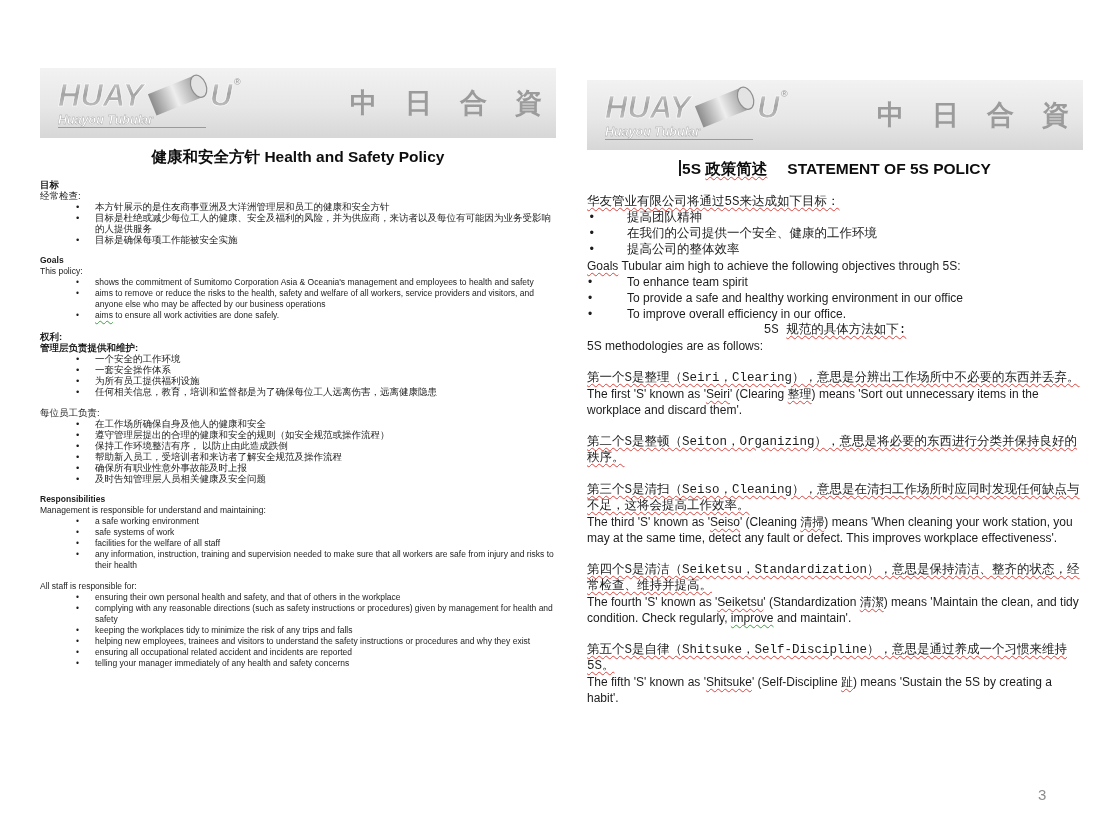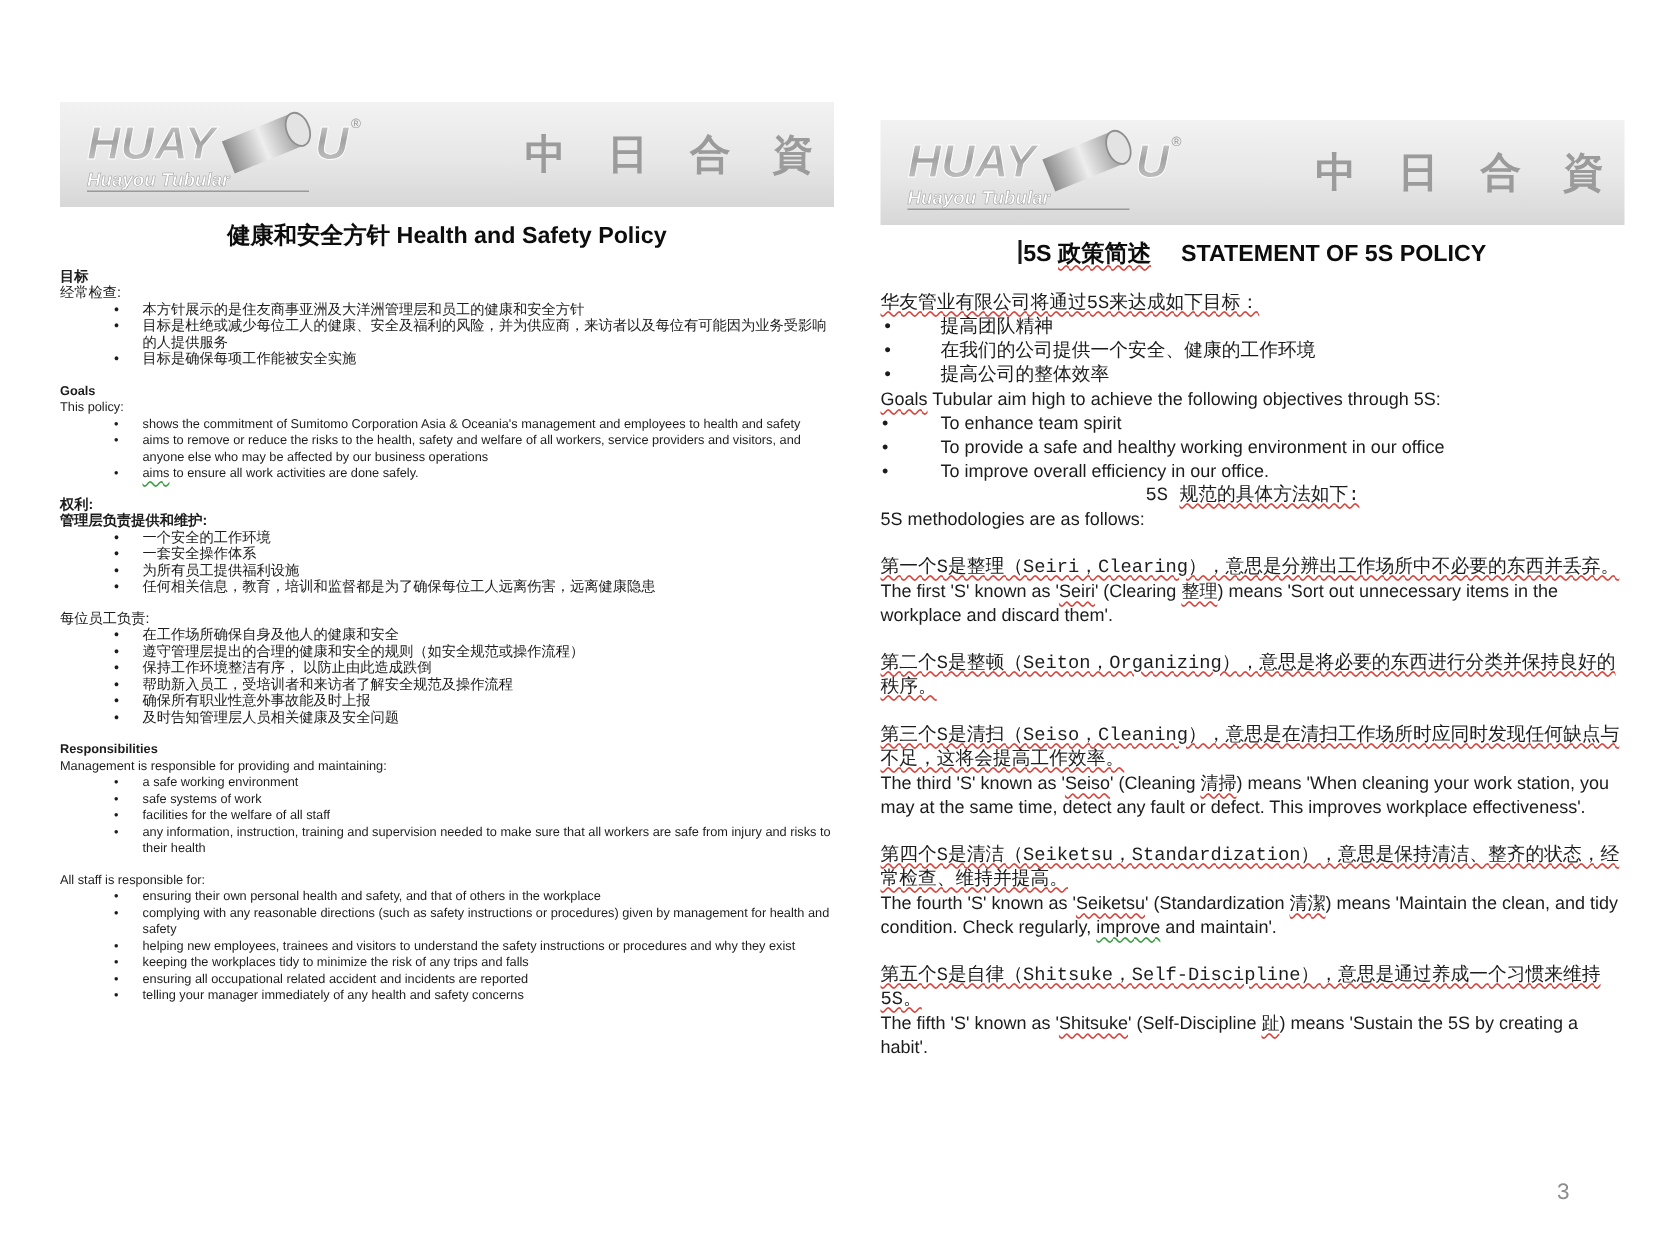--- a/index.html
+++ b/index.html
@@ -132,36 +132,36 @@
         <li>遵守管理层提出的合理的健康和安全的规则（如安全规范或操作流程）</li>
         <li>保持工作环境整洁有序， 以防止由此造成跌倒</li>
         <li>帮助新入员工，受培训者和来访者了解安全规范及操作流程</li>
         <li>确保所有职业性意外事故能及时上报</li>
         <li>及时告知管理层人员相关健康及安全问题</li>
       </ul>
     </section>
 
     <section class="sec lang-en">
       <h3 class="en-h">Responsibilities</h3>
-      <p>Management is responsible for providing and maintaining:</p>
+      <p>Management is responsible for understand and maintaining:</p>
       <ul class="lb">
         <li>a safe working environment</li>
         <li>safe systems of work</li>
         <li>facilities for the welfare of all staff</li>
         <li>any information, instruction, training and supervision needed to make sure that all workers are safe from injury and risks to their health</li>
       </ul>
     </section>
 
     <section class="sec lang-en">
       <p>All staff is responsible for:</p>
       <ul class="lb">
         <li>ensuring their own personal health and safety, and that of others in the workplace</li>
         <li>complying with any reasonable directions (such as safety instructions or procedures) given by management for health and safety</li>
+        <li>keeping the workplaces tidy to minimize the risk of any trips and falls</li>
         <li>helping new employees, trainees and visitors to understand the safety instructions or procedures and why they exist</li>
-        <li>keeping the workplaces tidy to minimize the risk of any trips and falls</li>
         <li>ensuring all occupational related accident and incidents are reported</li>
         <li>telling your manager immediately of any health and safety concerns</li>
       </ul>
     </section>
 
   </div>
 </div>
 
 <div class="panel rp">
   <div class="band">

